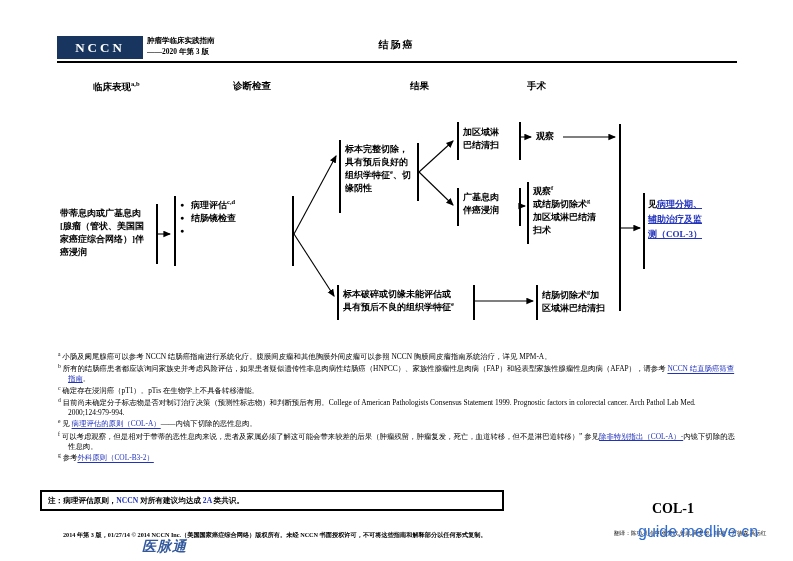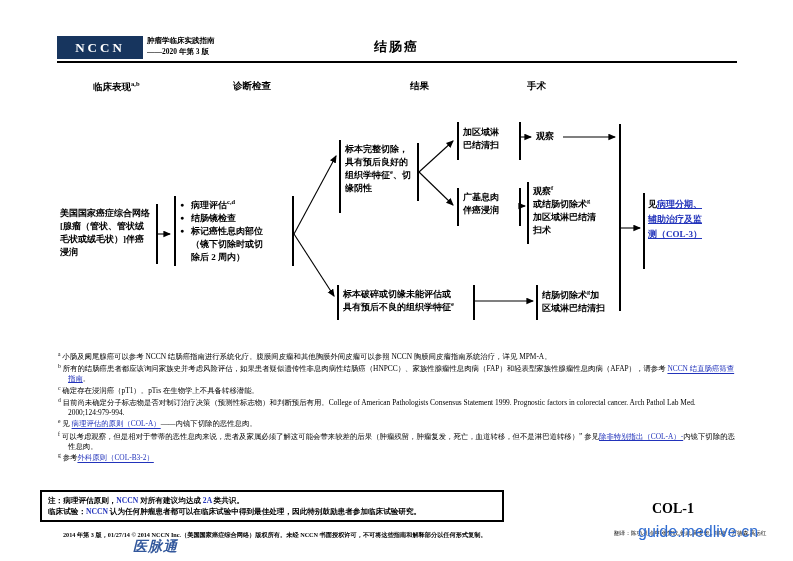--- a/index.html
+++ b/index.html
@@ -4,21 +4,21 @@
 <style>
   html,body{margin:0;padding:0;background:#ffffff;}
   .page{position:relative;width:793px;height:561px;background:#fff;overflow:hidden;
         font-family:"Liberation Serif","DejaVu Serif",serif;color:#000;}
   
   .nccn-logo{position:absolute;left:57px;top:36px;width:86px;height:23px;background:#17355e;
              color:#fff;display:flex;align-items:center;justify-content:center;
              font-weight:bold;font-size:13px;letter-spacing:3px;}
   .hdr-sub{position:absolute;left:147px;font-size:7.5px;font-weight:bold;white-space:nowrap;}
   .page-title{position:absolute;left:0;right:0;top:38px;text-align:center;
-              font-size:13px;font-weight:bold;letter-spacing:2px;}
+              font-size:10px;font-weight:bold;letter-spacing:2px;}
   .divider{position:absolute;left:57px;top:61px;width:680px;height:2px;background:#000;}
   
   .col-hdr{position:absolute;top:80px;font-size:9.5px;font-weight:bold;white-space:nowrap;}
   .col-hdr sup{font-size:6.5px;}
   
   .vbar{position:absolute;width:1.5px;background:#000;}
   .flow{position:absolute;font-size:9px;font-weight:bold;line-height:13px;}
   .flow sup{font-size:6.5px;line-height:0;}
   .wk-row{display:flex;}
   .bullet{width:11px;font-size:7px;line-height:13px;}
@@ -28,21 +28,21 @@
   .footnotes{position:absolute;left:58px;top:350px;width:680px;}
   .fn{margin:0;padding-left:10px;text-indent:-10px;font-size:7.4px;line-height:9.6px;}
   .fn sup{font-size:5.6px;}
   
   .note{position:absolute;left:40px;top:490px;width:448px;border:2px solid #000;
         padding:3px 6px;font-size:7.6px;font-weight:bold;line-height:11px;}
   .note .blue{color:#2233bb;}
   .col1-label{position:absolute;left:652px;top:501px;font-size:14px;font-weight:bold;}
   
   .ft-copy{position:absolute;left:63px;top:531px;width:500px;font-size:6.2px;font-weight:bold;}
-  .medlive-logo{position:absolute;left:133px;top:538px;font-size:14px;font-weight:bold;
+  .medlive-logo{position:absolute;left:142px;top:538px;font-size:14px;font-weight:bold;
                 color:#33589c;letter-spacing:1px;font-style:italic;font-family:Liberation Serif, serif;}
   .ft-credits{position:absolute;left:614px;top:530px;font-size:5.6px;white-space:nowrap;}
   .ft-site{position:absolute;left:638px;top:523px;font-size:16px;color:#2e6bd0;
            font-family:"Liberation Sans","DejaVu Sans",sans-serif;}
   svg.connectors{position:absolute;left:0;top:0;pointer-events:none;}
 </style>
 </head>
 <body>
 
 <div class="page">
@@ -89,34 +89,33 @@
   <div class="vbar" style="left:519px;top:122px;height:38px;"></div>
   <div class="vbar" style="left:457px;top:188px;height:38px;"></div>
   <div class="vbar" style="left:519px;top:188px;height:38px;"></div>
   <div class="vbar" style="left:527px;top:182px;height:62px;"></div>
   <div class="vbar" style="left:337px;top:285px;height:35px;"></div>
   <div class="vbar" style="left:473px;top:285px;height:35px;"></div>
   <div class="vbar" style="left:536px;top:285px;height:35px;"></div>
   <div class="vbar" style="left:619px;top:124px;height:187px;"></div>
   <div class="vbar" style="left:643px;top:193px;height:76px;"></div>
 
-  <div class="flow" style="left:60px;top:207px;width:92px;">美国国家癌症综合网络[腺瘤（管状、管状绒毛状或绒毛状）]伴癌浸润</div>
+  <div class="flow" style="left:60px;top:207px;width:92px;">带蒂息肉或广基息肉[腺瘤（管状、美国国家癌症综合网络）]伴癌浸润</div>
 
   <div class="flow" style="left:180px;top:199px;width:110px;">
       <div class="wk-row">
         <span class="bullet">●</span>
         <span class="wk-text">病理评估<sup>c,d</sup></span>
       </div>
       <div class="wk-row">
         <span class="bullet">●</span>
         <span class="wk-text">结肠镜检查</span>
       </div>
       <div class="wk-row">
         <span class="bullet">●</span>
-        <span class="wk-text">标记癌性息肉部位（镜下切除时或切除后 2 周内）</span>
       </div>
     </div>
 
   <div class="flow" style="left:345px;top:143px;width:66px;"><span>标本完整切除，具有预后良好的组织学特征</span><sup>e</sup><span>、切缘阴性</span></div>
 
   <div class="flow" style="left:343px;top:288px;width:116px;"><span>标本破碎或切缘未能评估或具有预后不良的组织学特征</span><sup>e</sup></div>
 
   <div class="flow" style="left:463px;top:126px;width:40px;">加区域淋巴结清扫</div>
 
   <div class="flow" style="left:463px;top:191px;width:40px;">广基息肉伴癌浸润</div>
@@ -138,21 +137,20 @@
       <p class="fn"><sup>b</sup> <span>所有的结肠癌患者都应该询问家族史并考虑风险评估，如果患者疑似遗传性非息肉病性结肠癌（HNPCC）、家族性腺瘤性息肉病（FAP）和轻表型家族性腺瘤性息肉病（AFAP），请参考 </span><span class="link">NCCN 结直肠癌筛查指南</span><span>。</span></p>
       <p class="fn"><sup>c</sup> <span>确定存在浸润癌（pT1）。pTis 在生物学上不具备转移潜能。</span></p>
       <p class="fn"><sup>d</sup> <span>目前尚未确定分子标志物是否对制订治疗决策（预测性标志物）和判断预后有用。College of American Pathologists Consensus Statement 1999. Prognostic factors in colorectal cancer. Arch Pathol Lab Med. 2000;124:979-994.</span></p>
       <p class="fn"><sup>e</sup> <span>见 </span><span class="link">病理评估的原则（COL-A）</span><span>——内镜下切除的恶性息肉。</span></p>
       <p class="fn"><sup>f</sup> <span>可以考虑观察，但是相对于带蒂的恶性息肉来说，患者及家属必须了解这可能会带来较差的后果（肿瘤残留，肿瘤复发，死亡，血道转移，但不是淋巴道转移）” 参见</span><span class="link">除非特别指出（COL-A）-</span><span>内镜下切除的恶性息肉。</span></p>
       <p class="fn"><sup>g</sup> <span>参考</span><span class="link">外科原则（COL-B3-2）</span></p>
     </div>
 
   <div class="note">
       <div><span>注：病理评估原则，</span><span class="blue">NCCN</span><span> 对所有建议均达成 </span><span class="blue">2A</span><span> 类共识。</span></div>
-      <div><span>临床试验：</span><span class="blue">NCCN</span><span> 认为任何肿瘤患者都可以在临床试验中得到最佳处理，因此特别鼓励患者参加临床试验研究。</span></div>
     </div>
   <div class="col1-label">COL-1</div>
 
   <div class="ft-copy">2014 年第 3 版，01/27/14 © 2014 NCCN Inc.（美国国家癌症综合网络）版权所有。未经 NCCN 书面授权许可，不可将这些指南和解释部分以任何形式复制。</div>
   <div class="medlive-logo">医脉通</div>
   <div class="ft-credits">翻译：陈功,孔令亨,张荣欣,姜武,高文华，审校：万德森,高远红</div>
   <div class="ft-site">guide.medlive.cn</div>
 
 </div>
 

